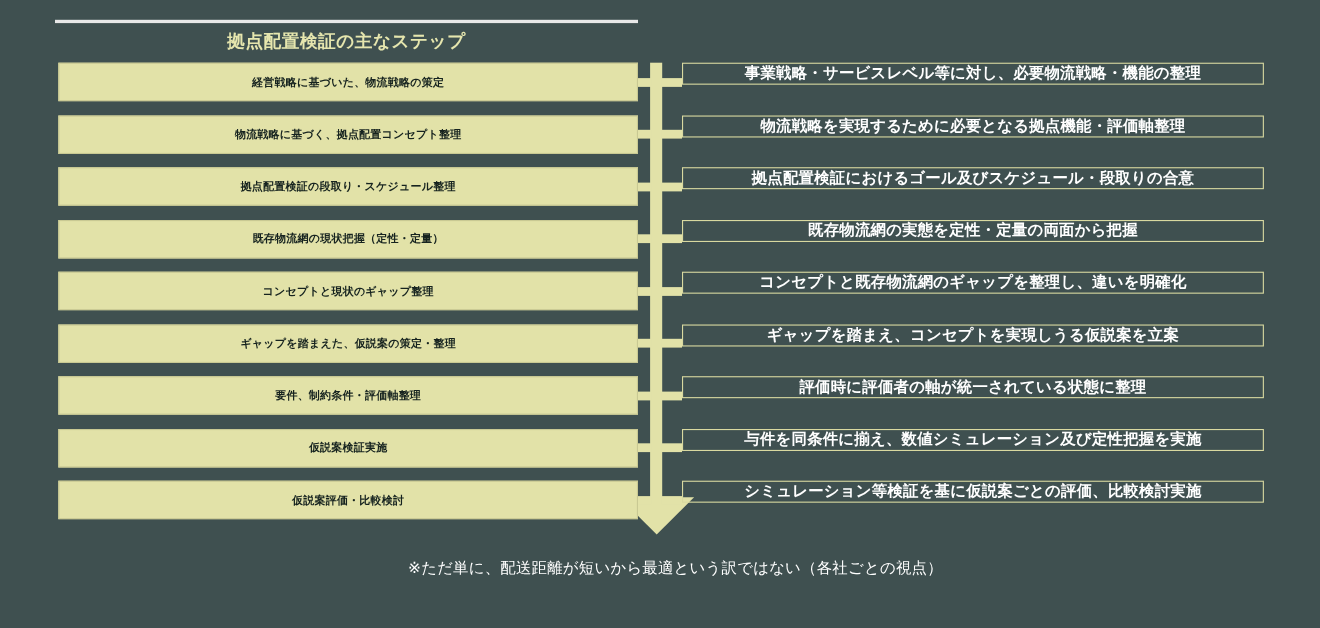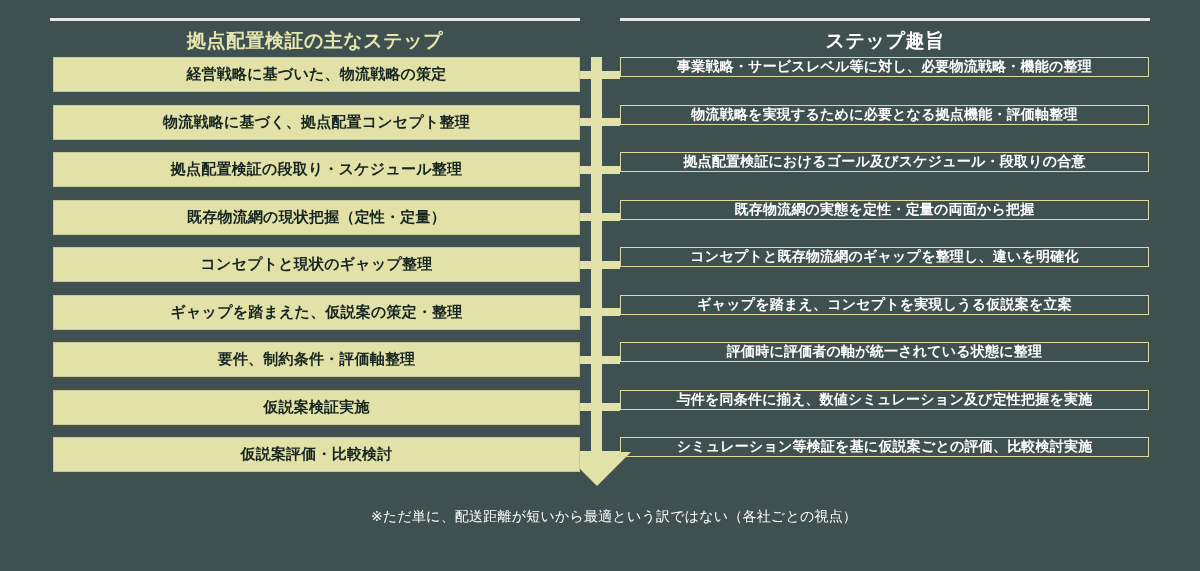--- a/index.html
+++ b/index.html
@@ -9,36 +9,36 @@
     font-family:"Liberation Sans","DejaVu Sans",sans-serif;
     overflow:hidden;
     position:relative;
   }
   .stage{position:relative;width:1200px;height:571px;}
 
   
   .col-header{position:absolute;text-align:center;}
   .hdr-rule{height:3px;background:#e8e8e8;width:100%;}
   .hdr-text{
-    font-size:19px;font-weight:bold;letter-spacing:.5px;
+    font-size:16px;font-weight:bold;letter-spacing:.5px;
     padding-top:7px;
   }
   #hdr-left{left:50px;top:18px;width:530px;}
   #hdr-left .hdr-text{color:#e6e6ae;}
   #hdr-right{left:620px;top:18px;width:530px;}
   #hdr-right .hdr-text{color:#ffffff;}
 
   
   .step-box{
     position:absolute;left:53px;width:527px;height:35px;
     background:#e2e2a8;
     border:1px solid #c9c993;
     box-sizing:border-box;
     display:flex;align-items:center;justify-content:center;
-    color:#16231f;font-size:15px;font-weight:bold;
+    color:#16231f;font-size:10px;font-weight:bold;
     letter-spacing:.2px;
   }
 
   
   .purpose-box{
     position:absolute;left:620px;width:529px;height:20px;
     background:transparent;
     border:1.5px solid #d9d9a0;
     box-sizing:border-box;
     display:flex;align-items:center;justify-content:center;
@@ -77,24 +77,20 @@
 </head>
 <body>
 
 <div class="stage">
 
   <div class="col-header" id="hdr-left">
     <div class="hdr-rule"></div>
     <div class="hdr-text">拠点配置検証の主なステップ</div>
   </div>
 
-  <div class="col-header" id="hdr-right">
-    <div class="hdr-rule"></div>
-    <div class="hdr-text">ステップ趣旨</div>
-  </div>
 
   <div class="trunk"></div>
   <div class="arrow-head"></div>
 
   <div id="rows">
       <div class="step-box" style="top: 57px;">経営戦略に基づいた、物流戦略の策定</div>
       <div class="stub-left" style="top: 70.5px;"></div>
       <div class="stub-right" style="top: 70.5px;"></div>
       <div class="purpose-box" style="top: 57px;">事業戦略・サービスレベル等に対し、必要物流戦略・機能の整理</div>
       <div class="step-box" style="top: 104.5px;">物流戦略に基づく、拠点配置コンセプト整理</div>

